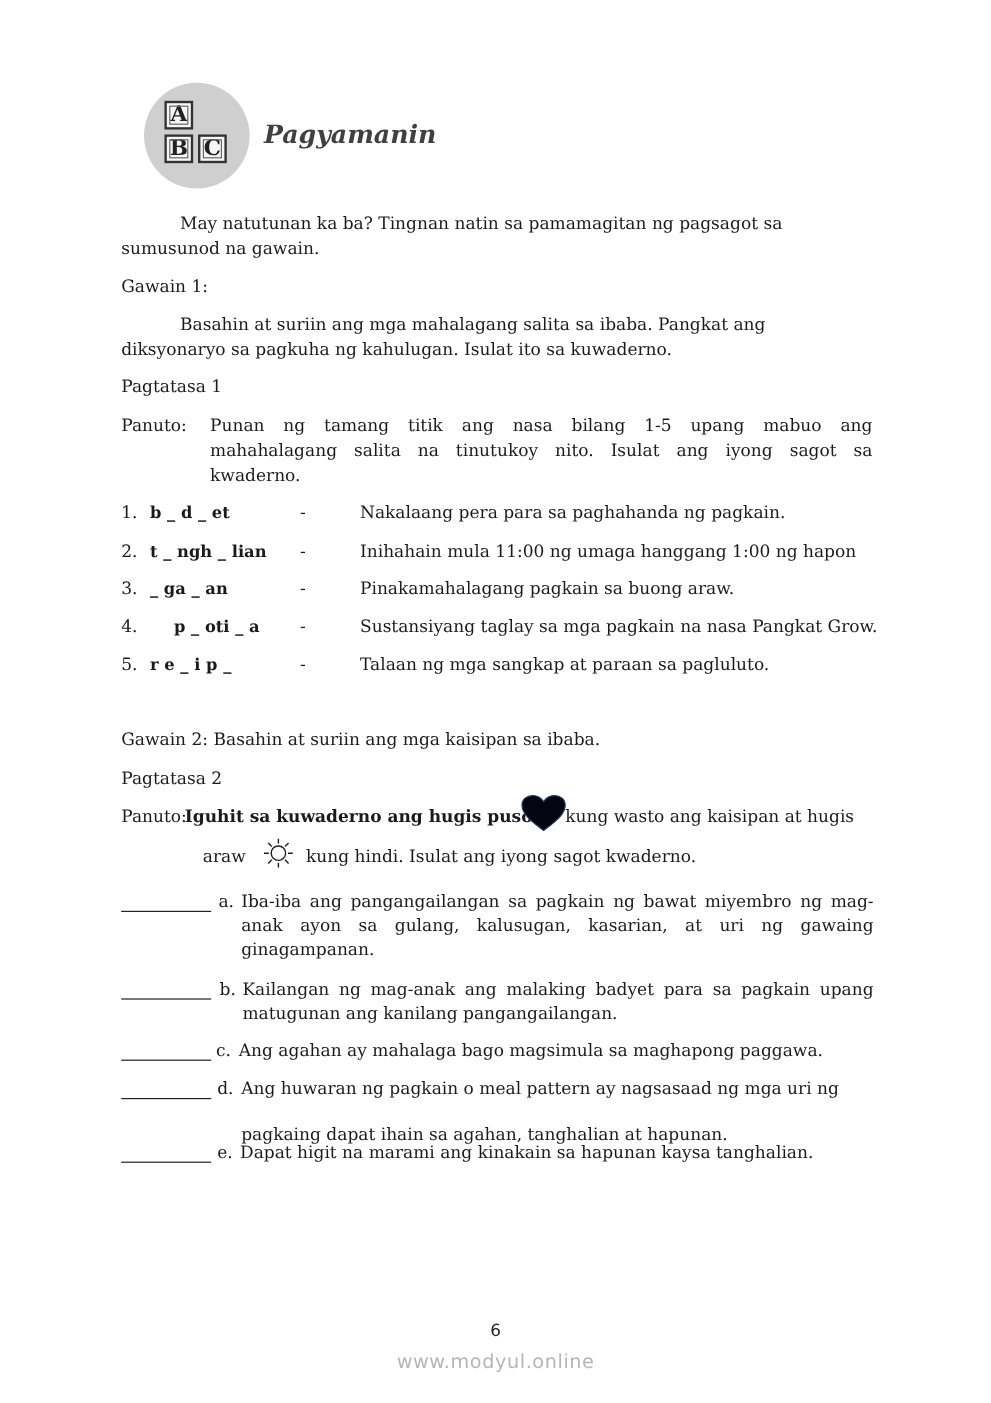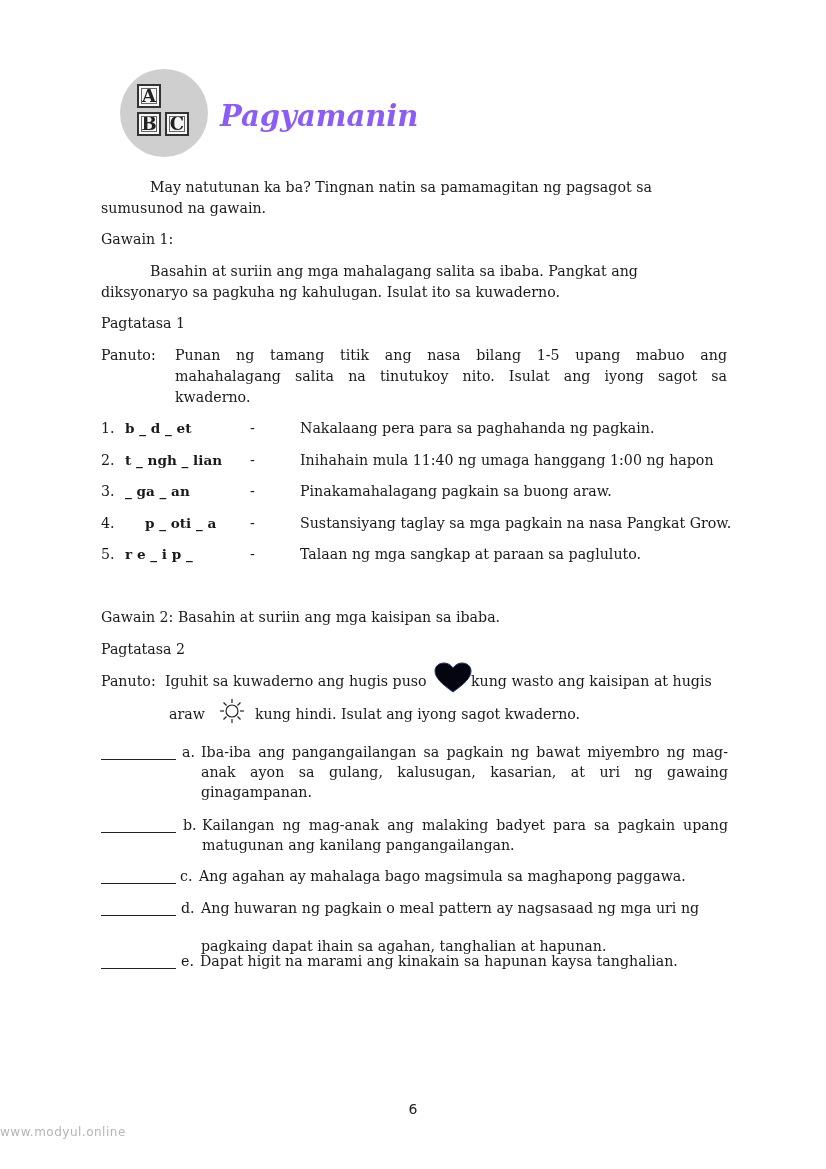--- a/index.html
+++ b/index.html
@@ -16,31 +16,31 @@
     background: #cfcfcf;
   }
   .block {
     position: absolute; width: 24px; height: 24px; background: #f6f6f6;
     border: 2px solid #333; box-sizing: border-box;
     font-family: "DejaVu Serif", serif; font-weight: bold; font-size: 18px;
     line-height: 20px; text-align: center; color: #222;
   }
   .block::after { content: ""; position: absolute; inset: 2px; border: 1px solid #666; }
   .heading {
-    left: 220px; top: 99px; font-size: 29px; font-weight: bold; font-style: italic;
-    font-family: "DejaVu Serif", serif; color: #8b5cf6; white-space: nowrap;
+    left: 220px; top: 99px; font-size: 21px; font-weight: bold; font-style: italic;
+    font-family: "DejaVu Serif", serif; color: #404040; white-space: nowrap;
   }
   .justify { text-align: justify; text-align-last: justify; white-space: normal; }
   .item-num { left: 101px; }
   .item-word { left: 125px; font-weight: bold; font-size: 13.6px; }
   .item-dash { left: 250px; }
   .item-def { left: 300px; }
   .blank { display: inline-block; width: 75px; border-bottom: 1px solid #222; height: 14px; vertical-align: baseline; }
   .footer-num { left: 0; width: 826px; top: 1101px; text-align: center; font-family: "DejaVu Sans", sans-serif; font-size: 14px; color: #222; }
-  .footer-url { left: 0; width: 826px; top: 1125px; font-family: "DejaVu Sans", sans-serif; font-size: 12px; color: #b5b5b5; letter-spacing: 0.5px; }
+  .footer-url { left: 0; width: 826px; top: 1125px; text-align: center; font-family: "DejaVu Sans", sans-serif; font-size: 16px; color: #b5b5b5; letter-spacing: 0.5px; }
 </style>
 </head>
 <body>
 
 <div class="abs logo-circle">
   <div class="block" style="left:17px; top:15px;">A</div>
   <div class="block" style="left:17px; top:43px;">B</div>
   <div class="block" style="left:45px; top:43px;">C</div>
 </div>
 <div class="abs heading">Pagyamanin</div>
@@ -62,21 +62,21 @@
   <div>
     <div class="abs txt item-num" style="top:418px;">1.</div>
     <div class="abs txt item-word" style="top:418px;">b _ d _ et</div>
     <div class="abs txt item-dash" style="top:418px;">-</div>
     <div class="abs txt item-def" style="top:418px;">Nakalaang pera para sa paghahanda ng pagkain.</div>
   </div>
   <div>
     <div class="abs txt item-num" style="top:450px;">2.</div>
     <div class="abs txt item-word" style="top:450px;">t _ ngh _ lian</div>
     <div class="abs txt item-dash" style="top:450px;">-</div>
-    <div class="abs txt item-def" style="top:450px;">Inihahain mula 11:40 ng umaga hanggang 1:00 ng hapon</div>
+    <div class="abs txt item-def" style="top:450px;">Inihahain mula 11:00 ng umaga hanggang 1:00 ng hapon</div>
   </div>
   <div>
     <div class="abs txt item-num" style="top:481px;">3.</div>
     <div class="abs txt item-word" style="top:481px;">_ ga _ an</div>
     <div class="abs txt item-dash" style="top:481px;">-</div>
     <div class="abs txt item-def" style="top:481px;">Pinakamahalagang pagkain sa buong araw.</div>
   </div>
   <div>
     <div class="abs txt item-num" style="top:513px;">4.</div>
     <div class="abs txt item-word" style="top:513px;margin-left:20px;">p _ oti _ a</div>
@@ -91,21 +91,21 @@
   </div>
 </div>
 
 <div class="abs txt" style="left:101px; top:607px;">
   <span class="b">Gawain 2:</span>
   <span>Basahin at suriin ang mga kaisipan sa ibaba.</span>
 </div>
 <div class="abs txt" style="left:101px; top:639px;">Pagtatasa 2</div>
 
 <div class="abs txt b" style="left:101px; top:671px;">Panuto:</div>
-<div class="abs txt" style="left:165px; top:671px;">Iguhit sa kuwaderno ang hugis puso</div>
+<div class="abs txt" style="left:154px; top:671px;font-weight:bold;">Iguhit sa kuwaderno ang hugis puso</div>
 <svg class="abs" style="left:434px; top:662px;" width="38" height="32" viewBox="0 0 38 32">
   <path d="M19 30 C 8 22, 1 16, 1 9 C 1 4, 5 1, 10 1 C 14 1, 17 3, 19 6 C 21 3, 24 1, 28 1 C 33 1, 37 4, 37 9 C 37 16, 30 22, 19 30 Z" fill="#050510" stroke="#1c3a6e" stroke-width="1"></path>
 </svg>
 <div class="abs txt" style="left:471px; top:671px;">kung wasto ang kaisipan at   hugis</div>
 <div class="abs txt" style="left:169px; top:704px;">araw</div>
 <svg class="abs" style="left:219px; top:698px;" width="26" height="26" viewBox="0 0 26 26">
   <g stroke="#222" stroke-width="1.2" fill="none">
     <circle cx="13" cy="13" r="6"></circle>
     <line x1="13" y1="1" x2="13" y2="5"></line>
     <line x1="13" y1="21" x2="13" y2="25"></line>

